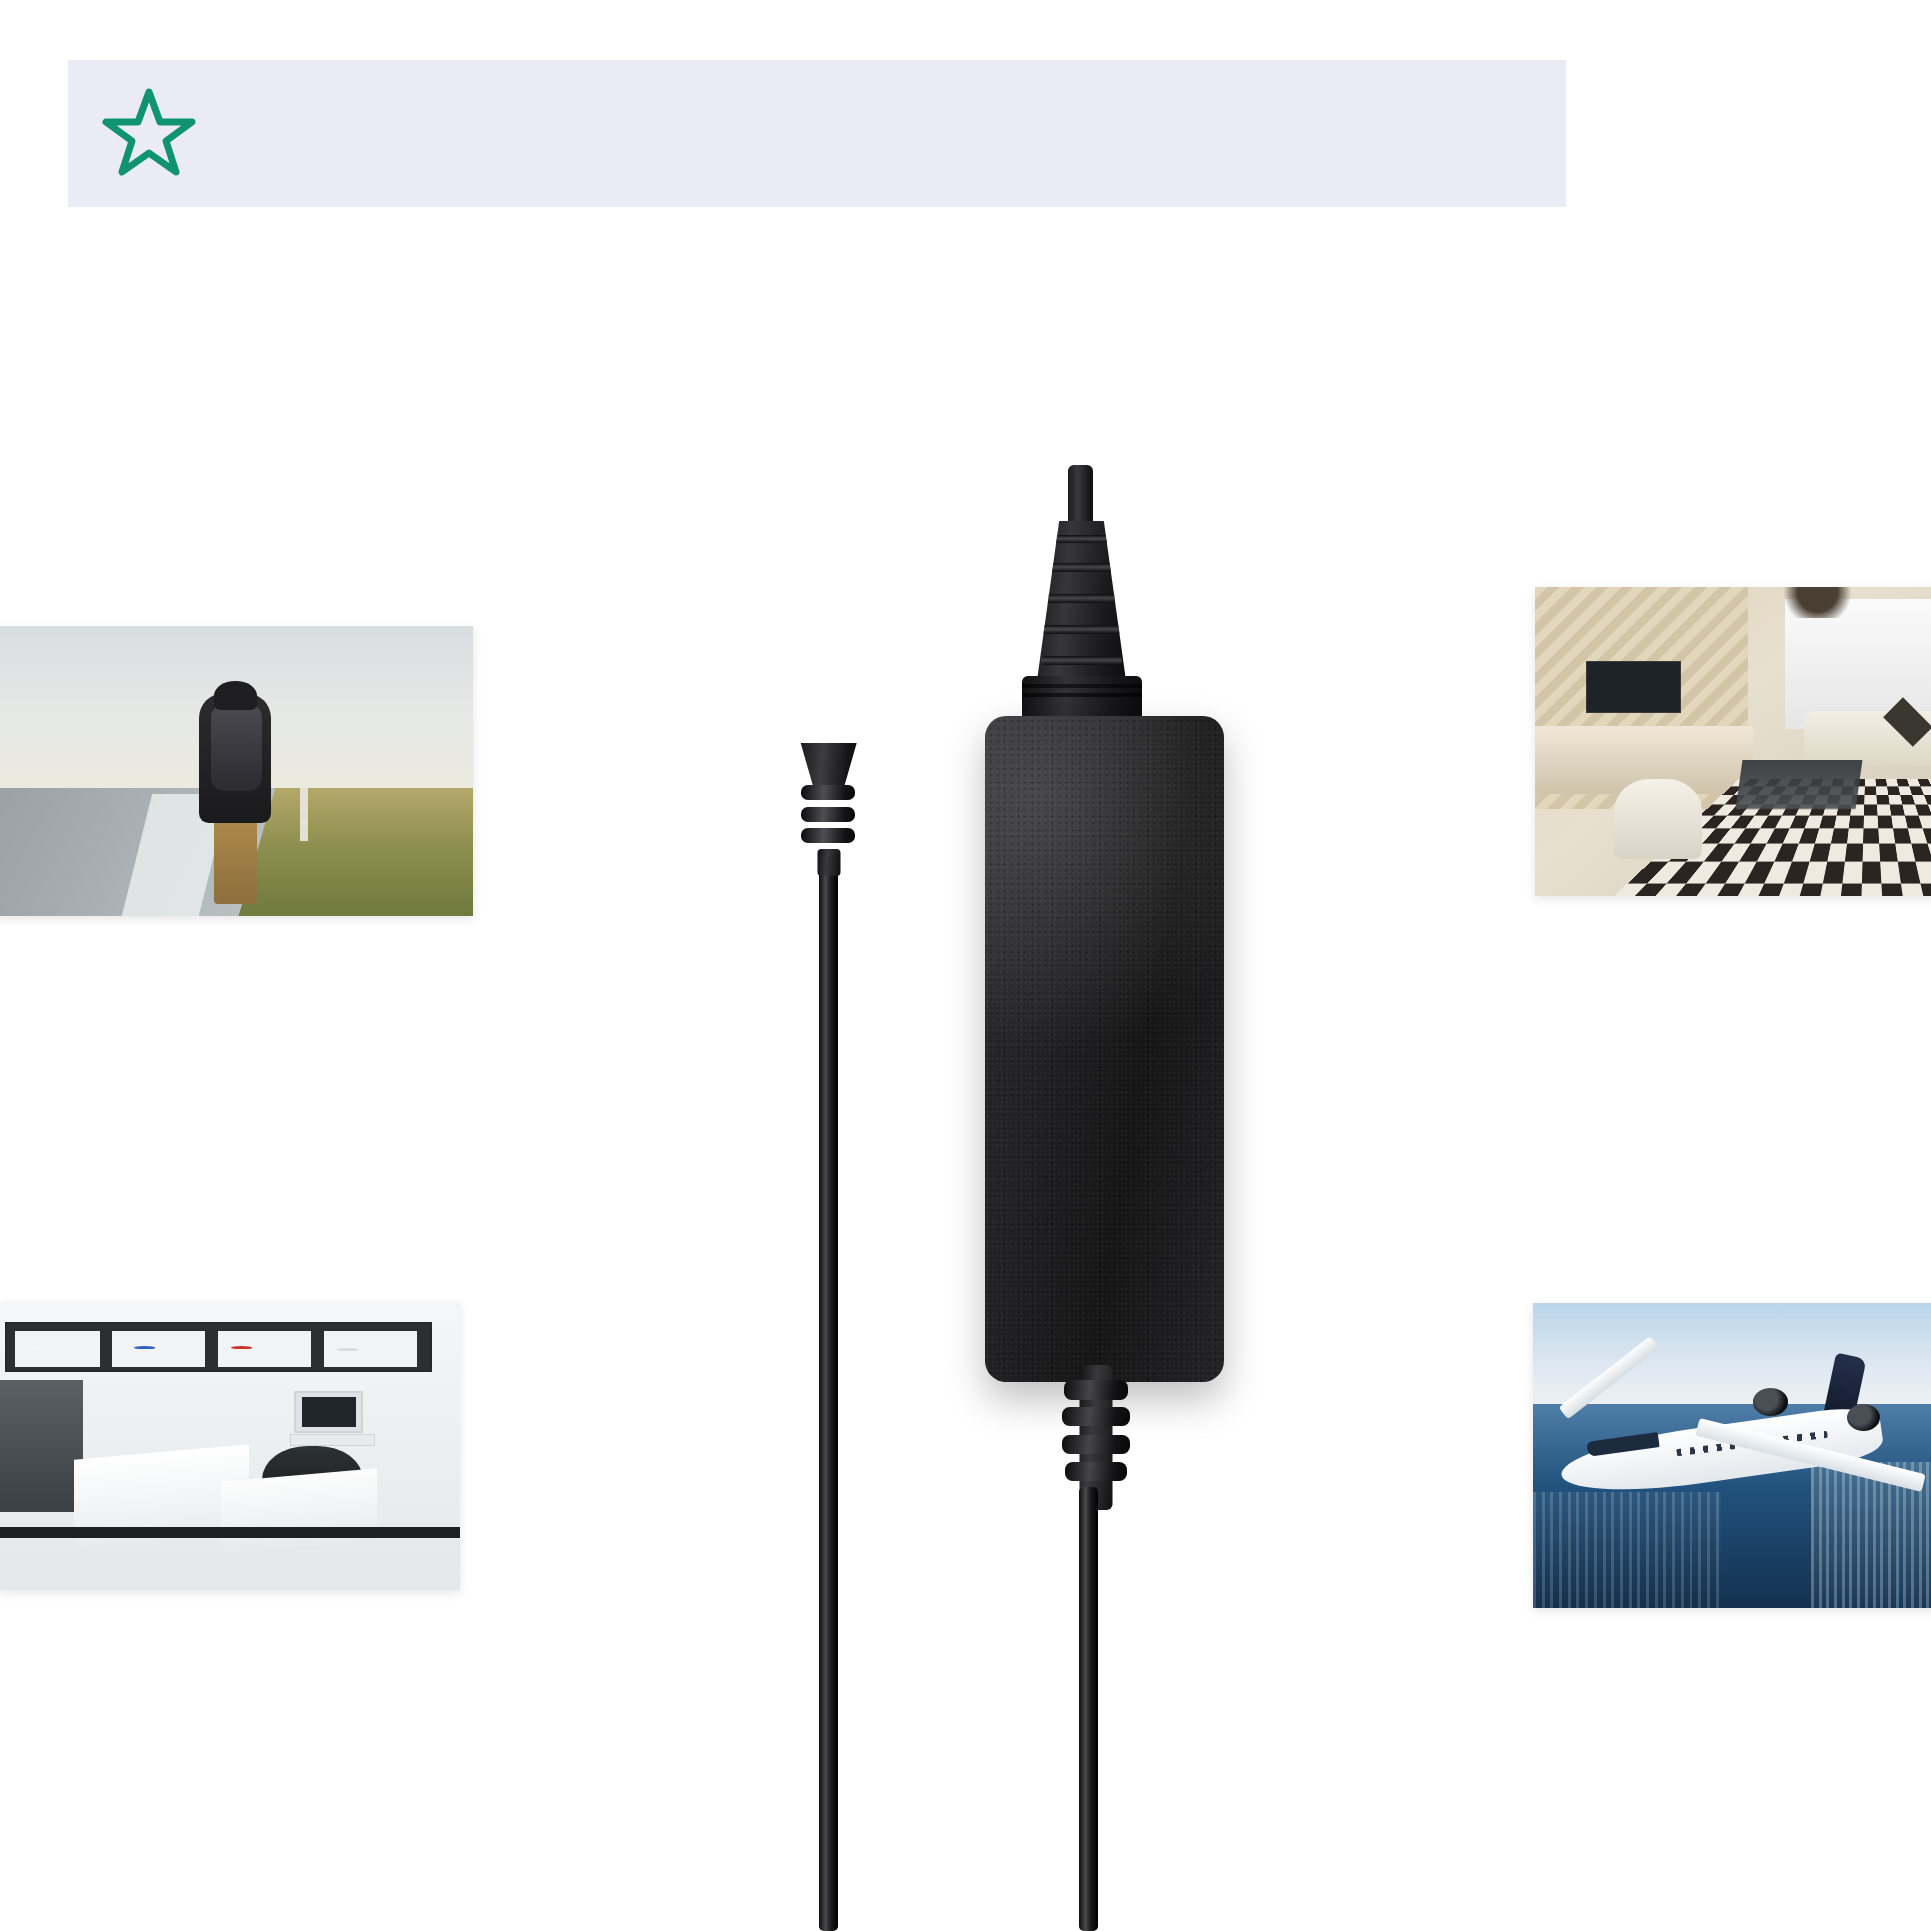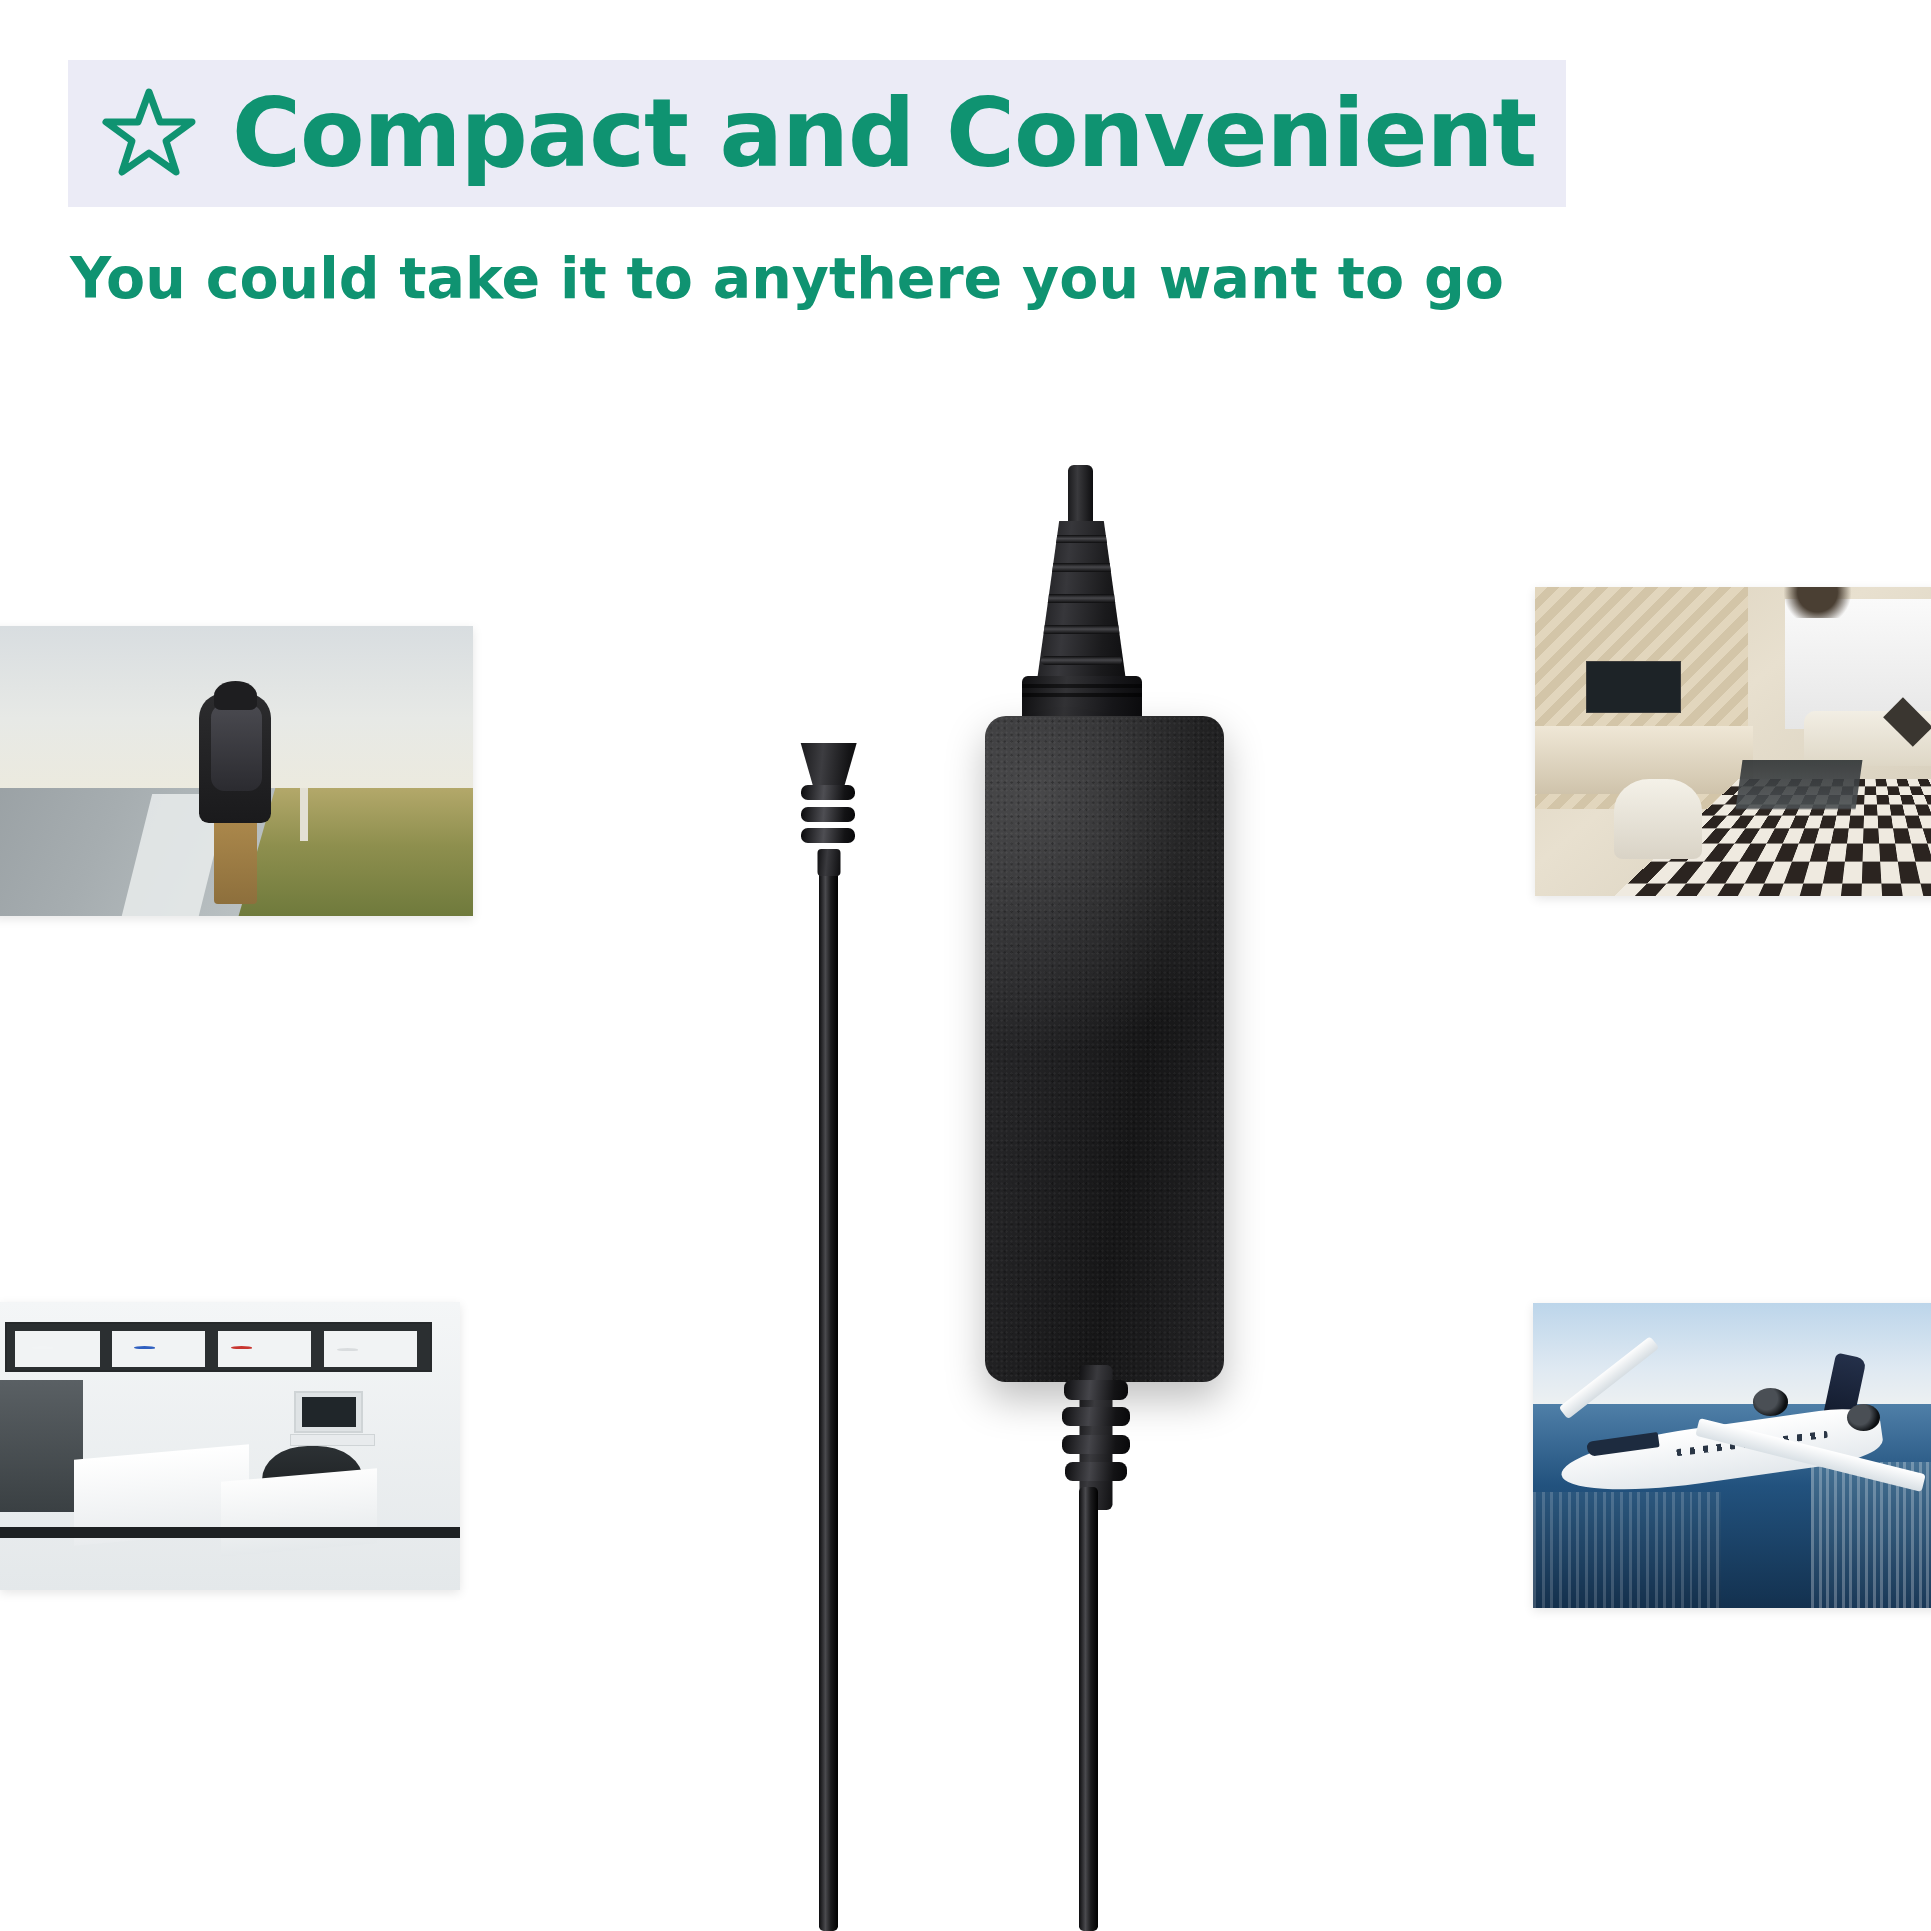--- a/index.html
+++ b/index.html
@@ -305,24 +305,22 @@
 </style>
 </head>
 <body>
 
 <div id="stage">
 
   <div class="header-banner">
     <svg class="star-icon" viewBox="0 0 100 100">
       <polygon points="50,8 61,38 93,38 67,57 77,88 50,69 23,88 33,57 7,38 39,38" fill="none" stroke="#0f9371" stroke-width="7" stroke-linejoin="round"></polygon>
     </svg>
-    <div class="header-title">Compact and Convenient</div>
-  </div>
-
-  <div class="subtitle">You could take it to anythere you want to go</div>
+  </div>
+
 
   <div class="photo photo-hiker">
     <div class="scene">
       <div class="hk-sky"></div>
       <div class="hk-field"></div>
       <div class="hk-road"></div>
       <div class="hk-line"></div>
       <div class="hk-post"></div>
       <div class="hk-legs"></div>
       <div class="hk-body"></div>

